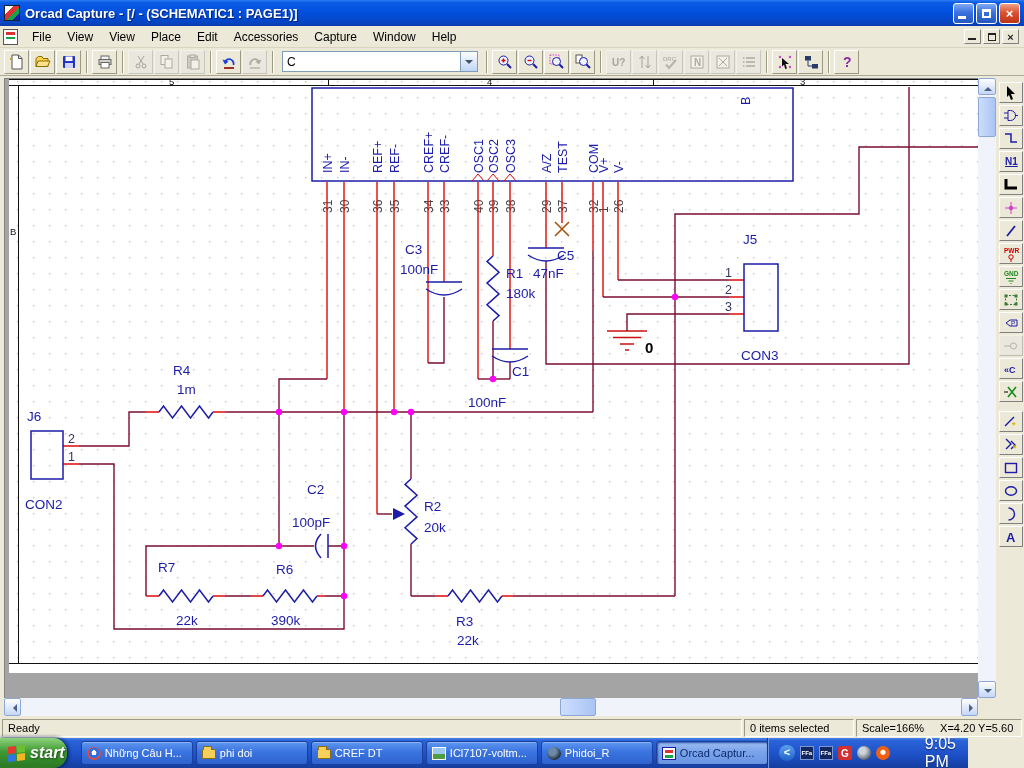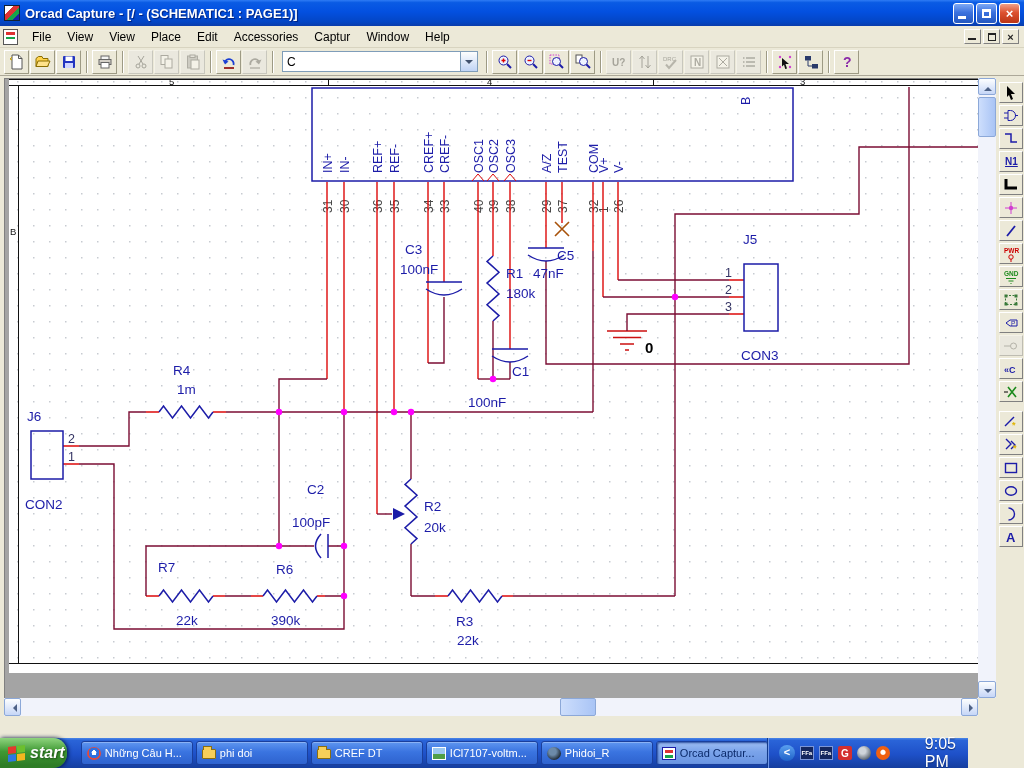--- a/index.html
+++ b/index.html
@@ -136,21 +136,21 @@
           <span class="resgl"></span>
         </div>
       <div class="winbtn close">
           <span class="xgl">×</span>
         </div>
     </div>
   </div>
 
   <div id="menubar">
     <div class="docicon"></div>
-    <span id="menu-items"><span class="menu-item">File</span><span class="menu-item">View</span><span class="menu-item">View</span><span class="menu-item">Place</span><span class="menu-item">Edit</span><span class="menu-item">Accessories</span><span class="menu-item">Captur</span><span class="menu-item">Window</span><span class="menu-item">Help</span></span>
+    <span id="menu-items"><span class="menu-item">File</span><span class="menu-item">View</span><span class="menu-item">View</span><span class="menu-item">Place</span><span class="menu-item">Edit</span><span class="menu-item">Accessories</span><span class="menu-item">Capture</span><span class="menu-item">Window</span><span class="menu-item">Help</span></span>
     <div id="mdibtns">
       <div class="mdibtn">
           <span class="mingl"></span>
         </div>
       <div class="mdibtn">
           <span class="resgl"></span>
         </div>
       <div class="mdibtn">
           <span class="xgl">×</span>
         </div>
@@ -610,20 +610,28 @@
           </svg>
         </div>
       <div class="pbtn">
         <svg width="16" height="16">
             <text x="3" y="13" font-size="13" font-weight="bold" font-family="Liberation Serif,serif" fill="#1c1ca8">A</text>
           </svg>
         </div>
     </div>
   </div>
 
+  <div id="statusbar">
+    <div class="spanel" id="sp-ready">Ready</div>
+    <div class="spanel" id="sp-sel">0 items selected</div>
+    <div class="spanel" id="sp-scale">
+      <span>Scale=166%</span>
+      <span>X=4.20  Y=5.60</span>
+    </div>
+  </div>
 
   <div id="taskbar">
     <div id="startbtn">
       <span class="flag">
           <i></i>
           <i></i>
           <i></i>
           <i></i>
         </span>
       <span>start</span>

